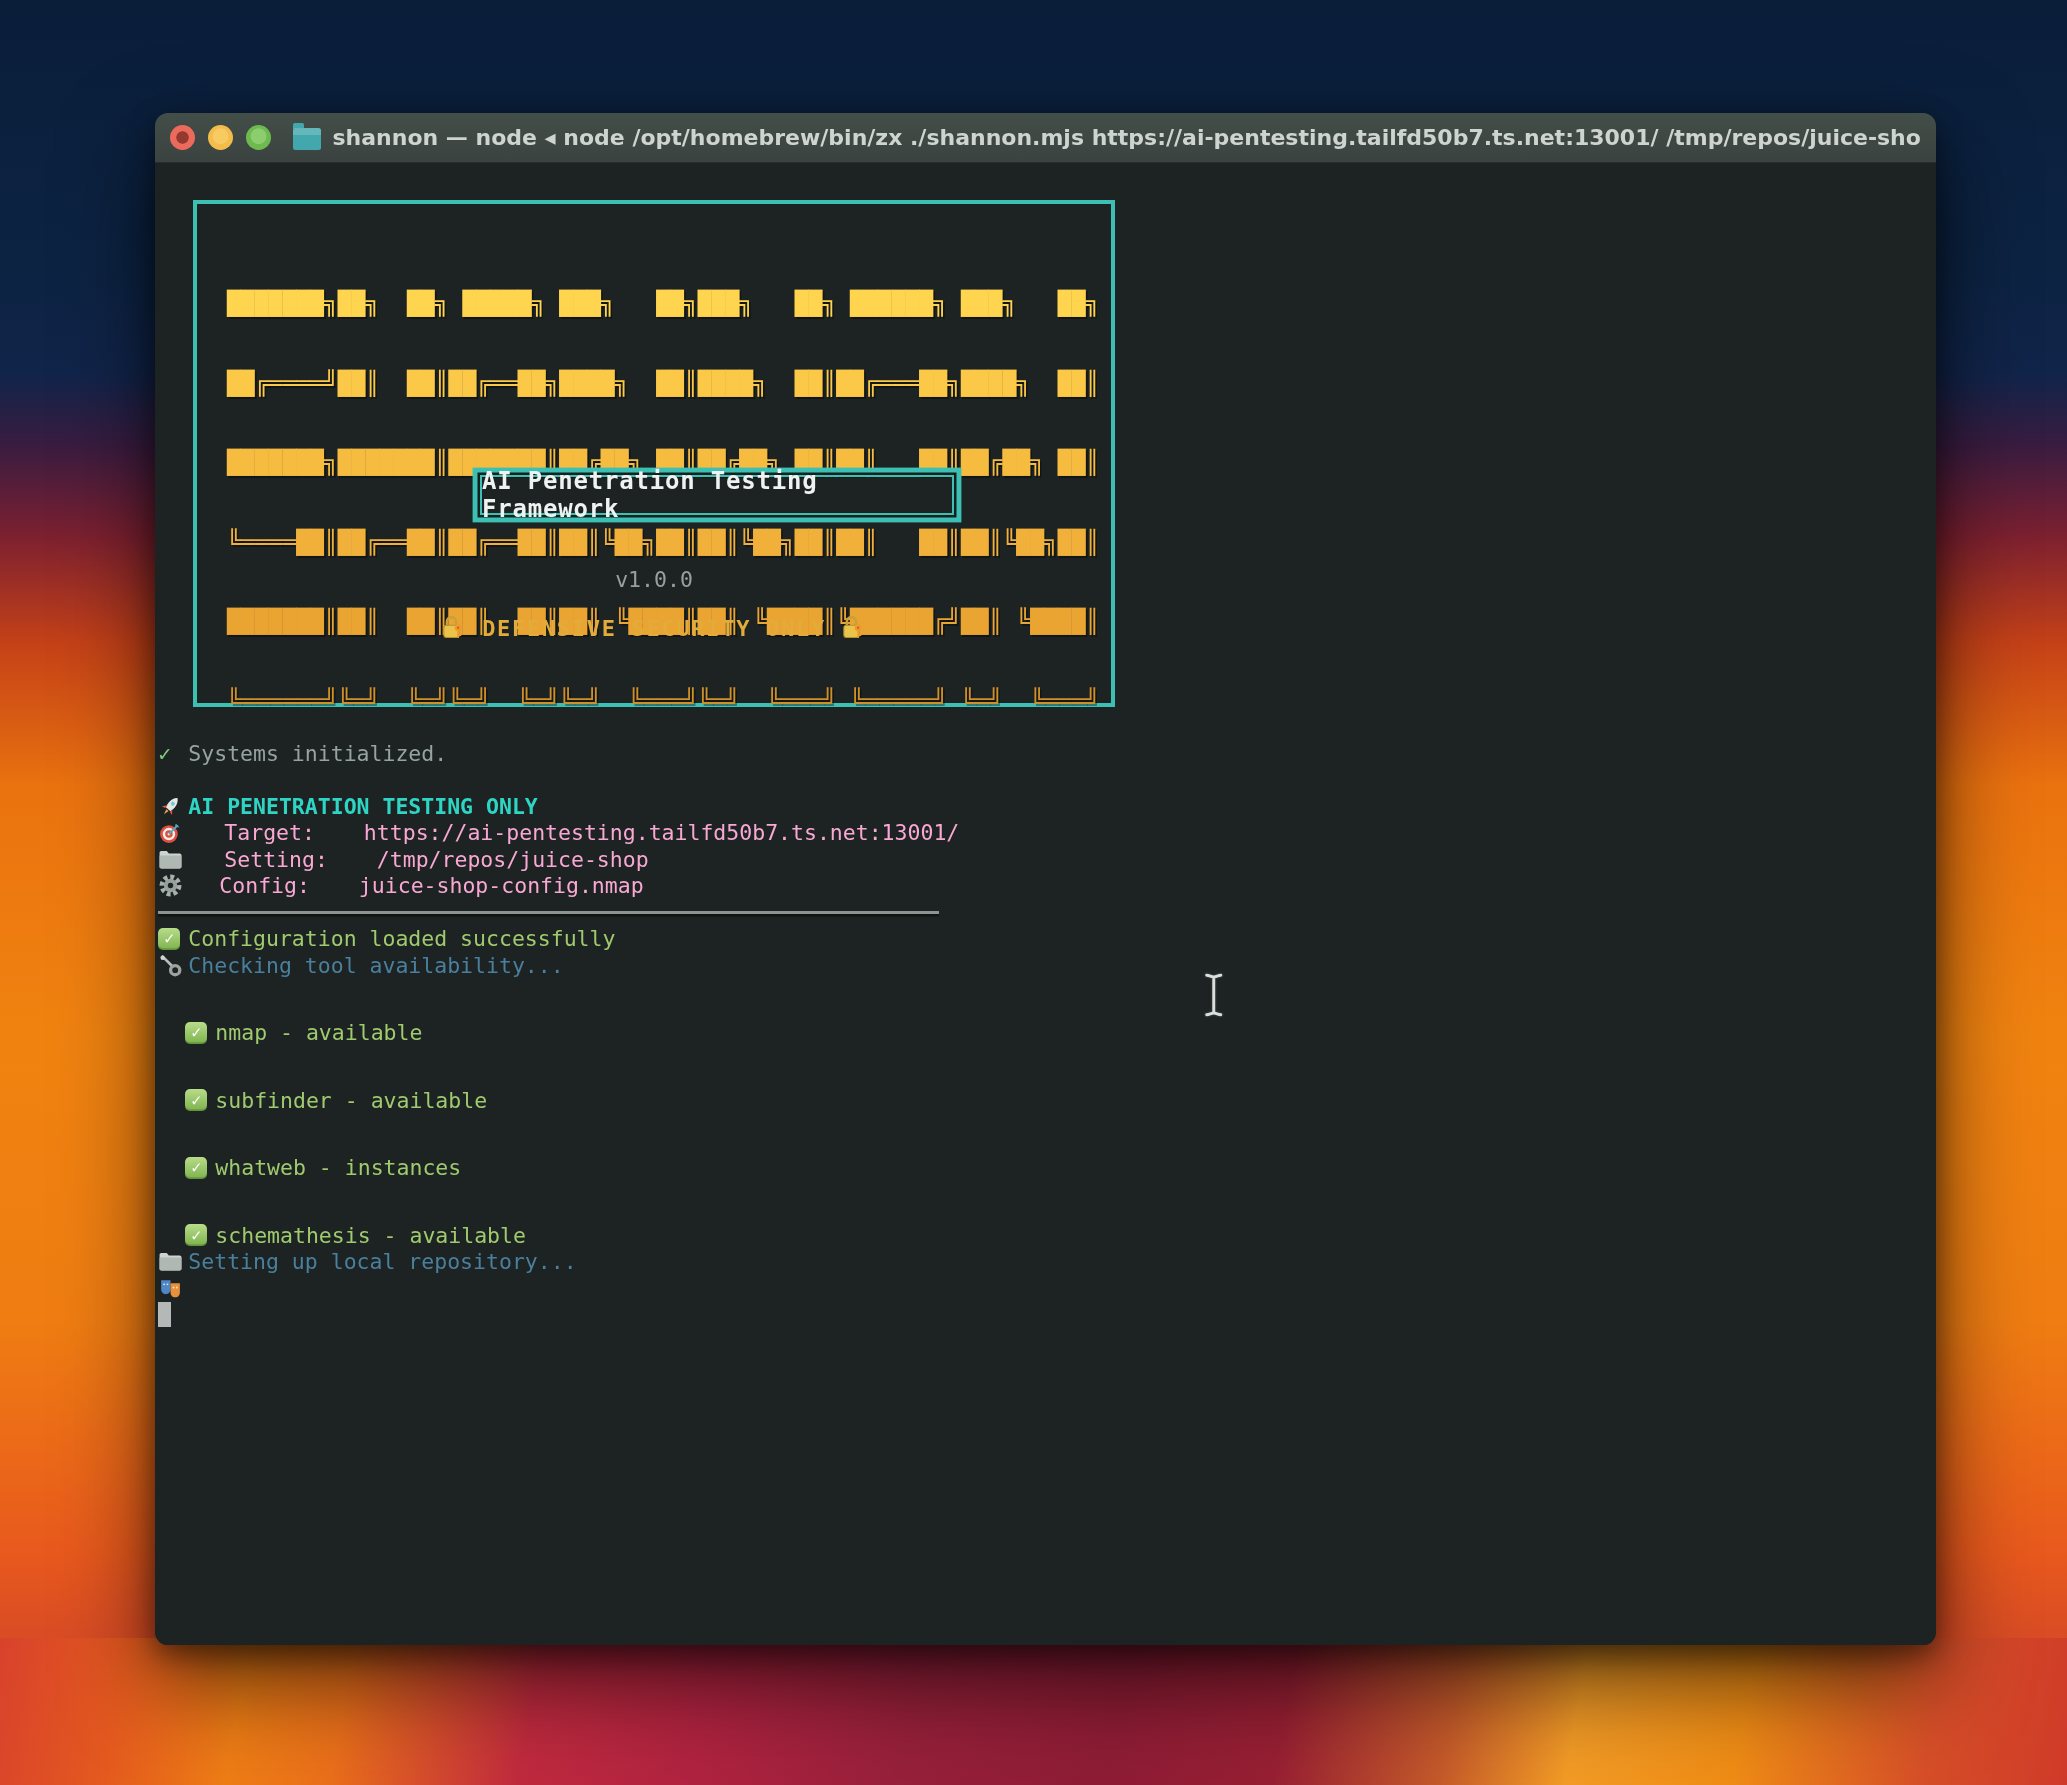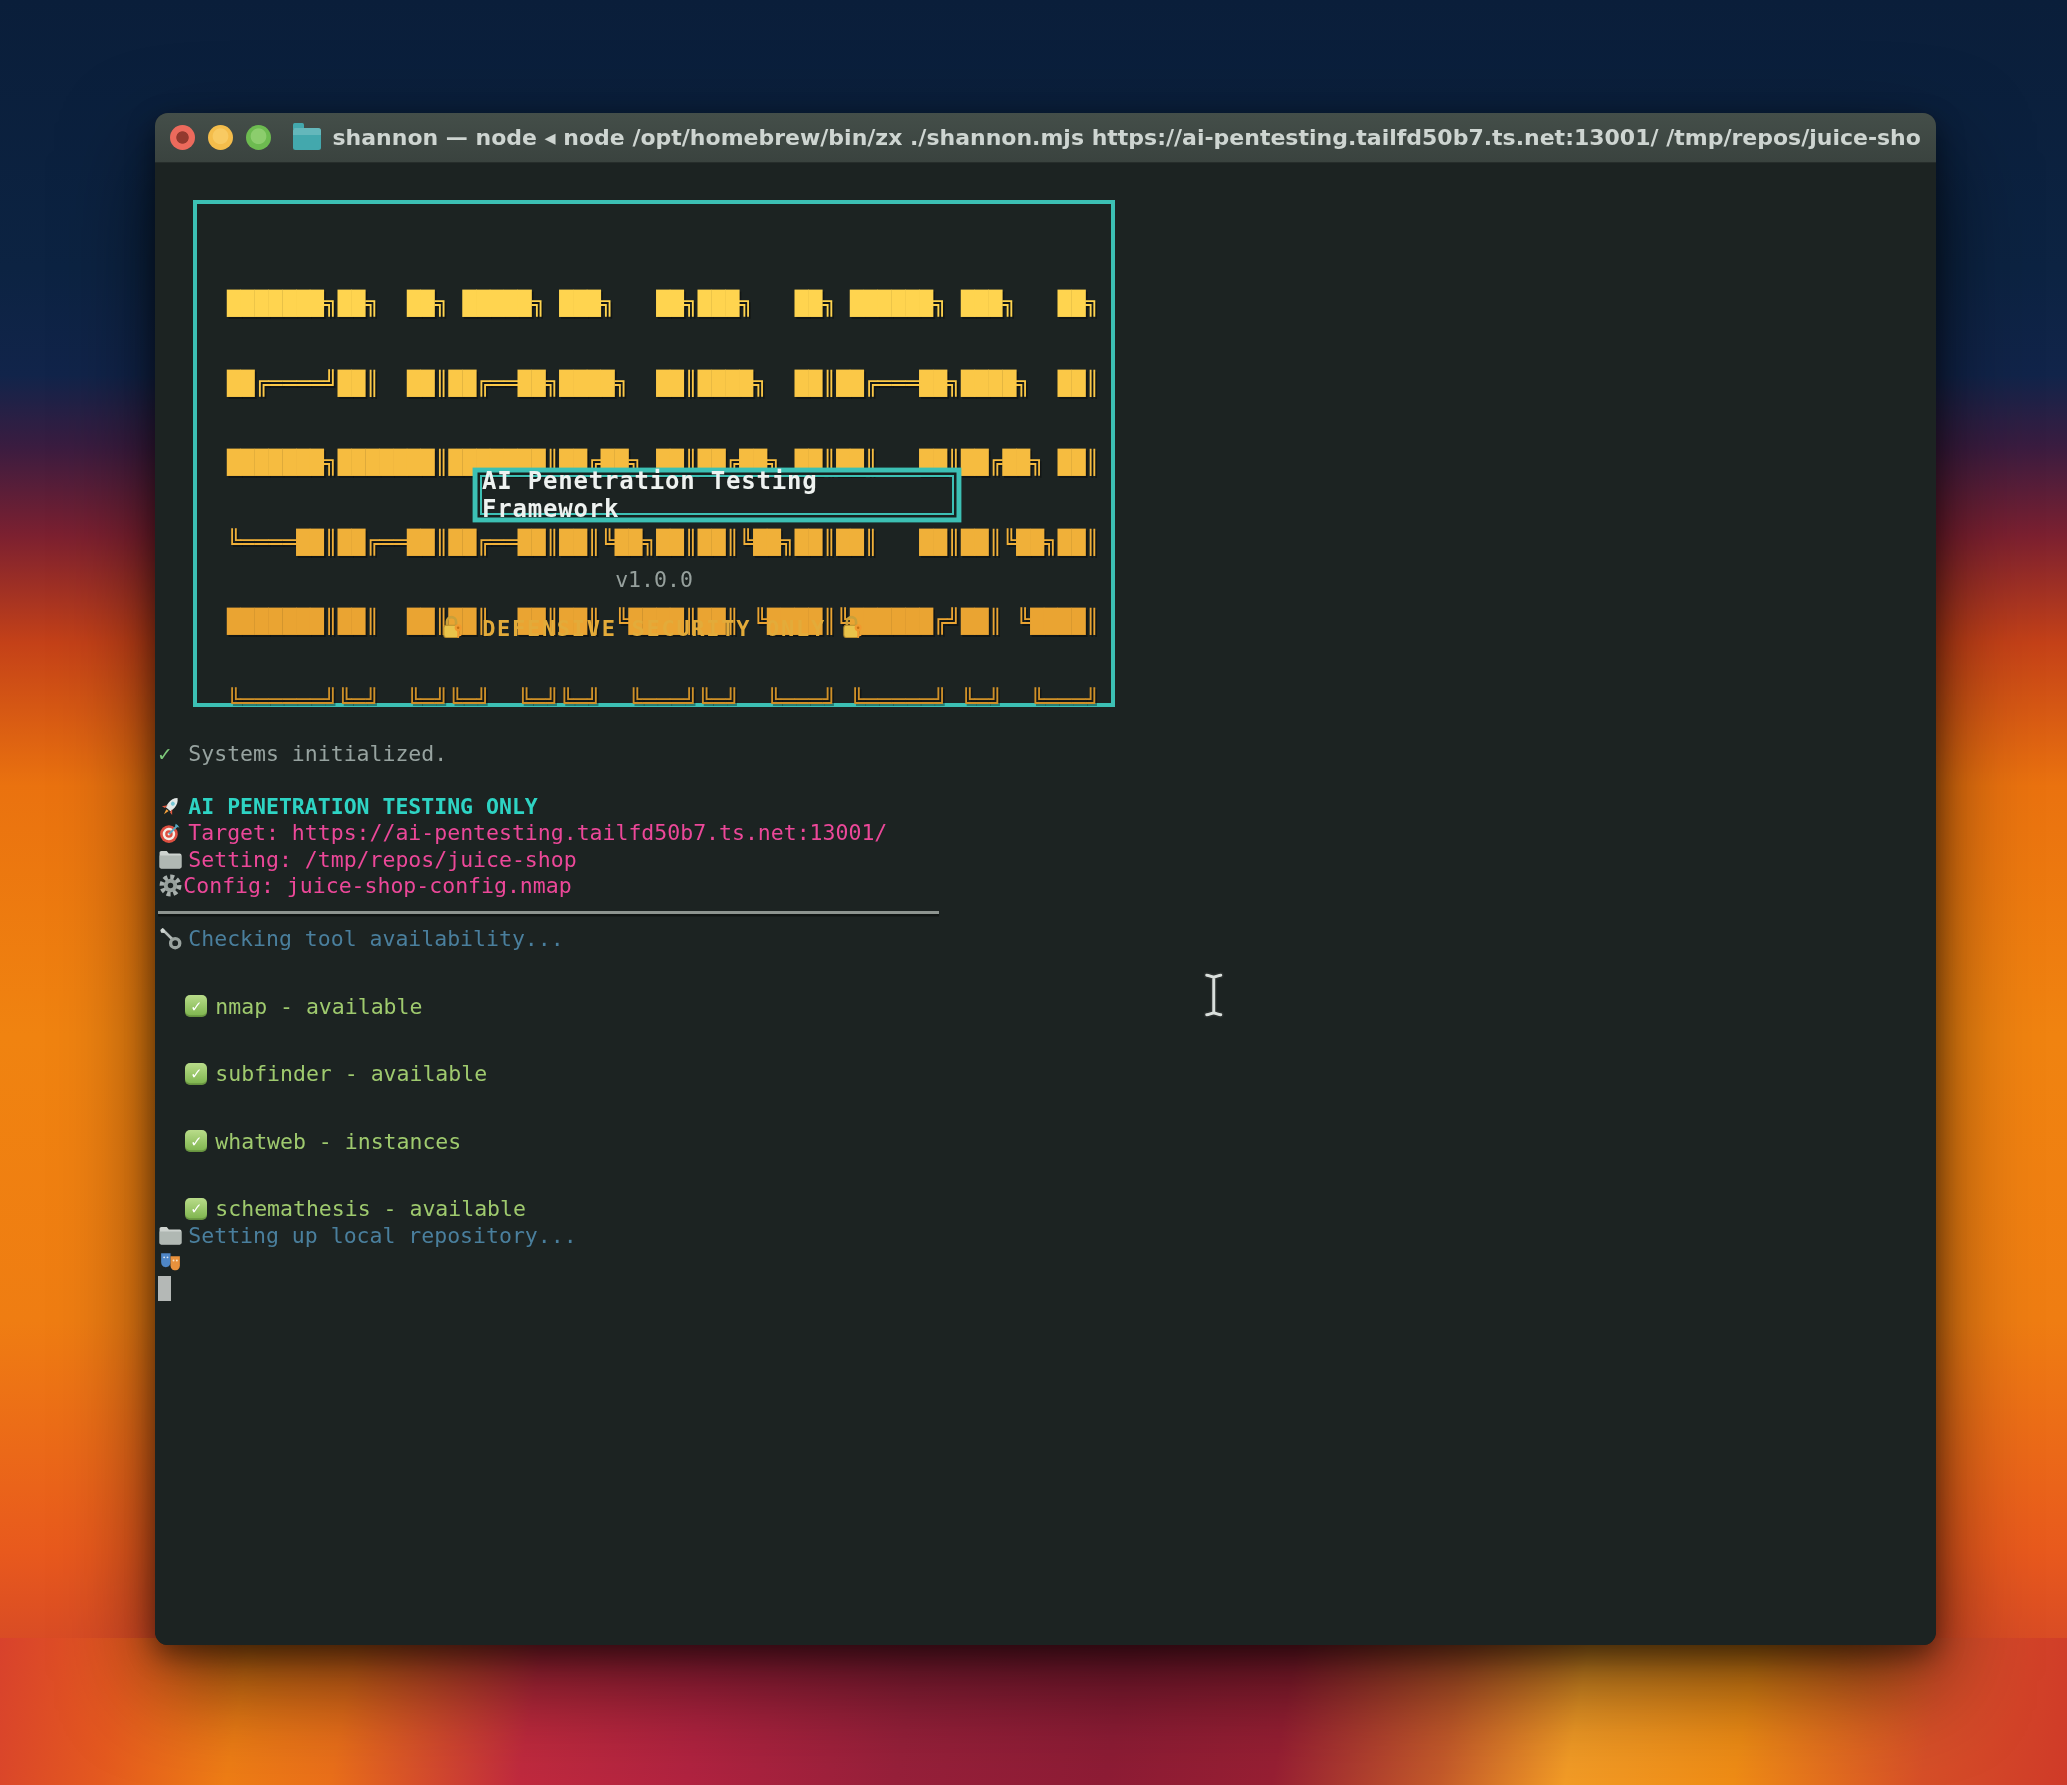--- a/index.html
+++ b/index.html
@@ -62,21 +62,21 @@
     align-items:flex-end;justify-content:center;gap:13.2px;
     font-size:22px;font-weight:700;color:#e3ab3a;letter-spacing:1.7px;}
 
   
   .term-lines{position:absolute;left:3.3px;top:577px;font-size:21.5px;}
   .tline{display:flex;align-items:center;height:26.5px;white-space:pre;}
   .icn{width:30px;height:26.5px;display:inline-flex;align-items:center;flex:none;}
   .icn.tight{width:25px;}
   .indent{margin-left:27px;margin-top:41px;}
   .t-gray{color:#97a3a0;}
-  .t-teal{color:#ec4899;}
+  .t-teal{color:#f9a8d4;gap:36px;}
   .t-head{color:#2ed4c4;font-weight:700;}
   .t-green{color:#9fca6e;}
   .t-blue{color:#4a7f9d;}
   .smallcheck{color:#7dc87a;width:30px;display:inline-block;}
   .ckbox{width:22px;height:22px;border-radius:5px;flex:none;
     background:linear-gradient(180deg,#b9dc8a,#7cb34c);
     box-shadow:inset 0 -1.7px 0 rgba(0,0,0,.18);
     display:inline-flex;align-items:center;justify-content:center;}
   .ckbox::after{content:"\2713";color:#fff;font-size:16.5px;font-weight:700;}
   .divider{width:781px;height:3.3px;background:#8d9490;box-shadow:0 2.5px 0 rgba(0,0,0,.4);}
@@ -177,20 +177,21 @@
               </svg></span><span>Setting: </span><span>/tmp/repos/juice-shop</span></div>
 
         <div class="tline t-teal"><span class="icn tight"><svg width="25" height="25" viewBox="0 0 24 24">
                 <circle cx="12" cy="12" r="8" fill="none" stroke="#a8b0ad" stroke-width="5" stroke-dasharray="3.6 2.6"></circle>
                 <circle cx="12" cy="12" r="6.4" fill="#97a09c"></circle>
                 <circle cx="12" cy="12" r="2.6" fill="#1c2322"></circle>
               </svg></span><span>Config: </span><span>juice-shop-config.nmap</span></div>
 
         <div class="tline"><div class="divider"></div></div>
 
+        <div class="tline t-green"><span class="icn"><span class="ckbox"></span></span><span>Configuration loaded successfully</span></div>
 
         <div class="tline t-blue"><span class="icn"><svg width="25" height="25" viewBox="0 0 24 24">
                 <path d="M4.5 3.5 14 13" stroke="#b6bdba" stroke-width="2.6" stroke-linecap="round"></path>
                 <path d="M3 6.5 2.2 3.8 4.6 2l2.2 2.2-.6 2.5z" fill="#cfd5d2"></path>
                 <circle cx="16.5" cy="16.5" r="4.4" fill="none" stroke="#9aa39f" stroke-width="3.2"></circle>
               </svg></span><span>Checking tool availability...</span></div>
 
         <div class="tline t-green indent"><span class="icn"><span class="ckbox"></span></span><span>nmap - available</span></div>
 
         <div class="tline t-green indent"><span class="icn"><span class="ckbox"></span></span><span>subfinder - available</span></div>

